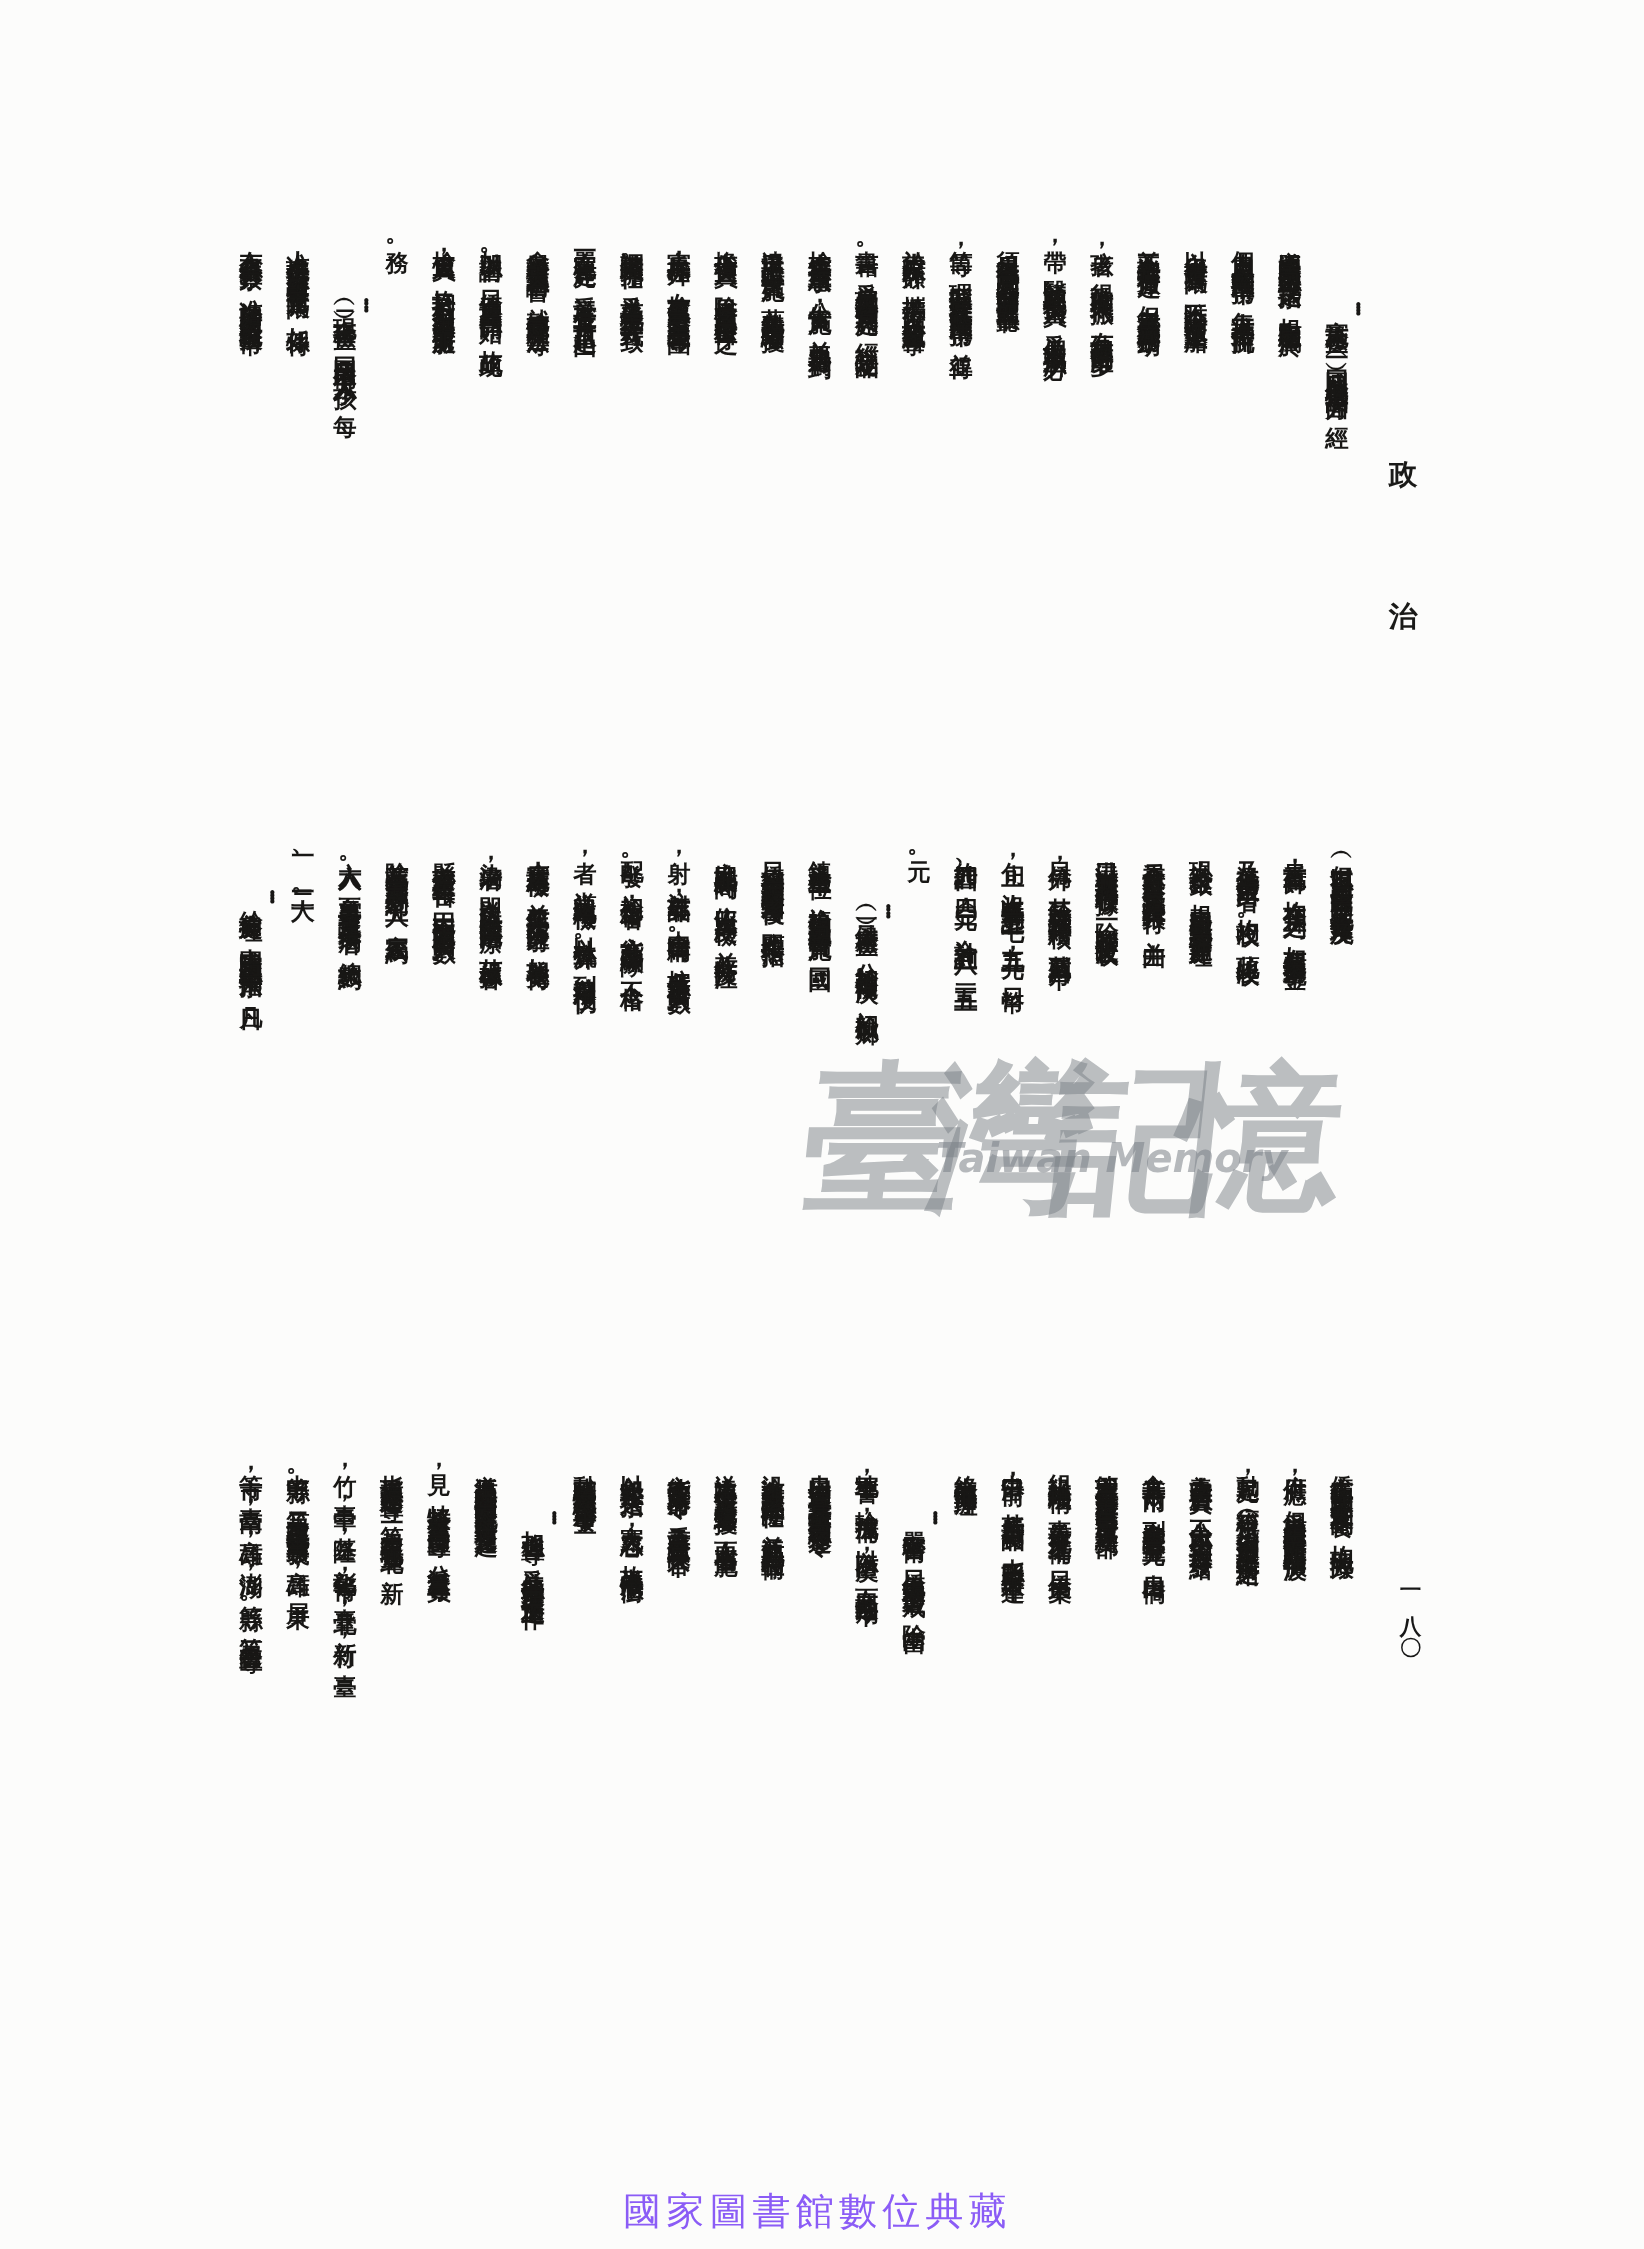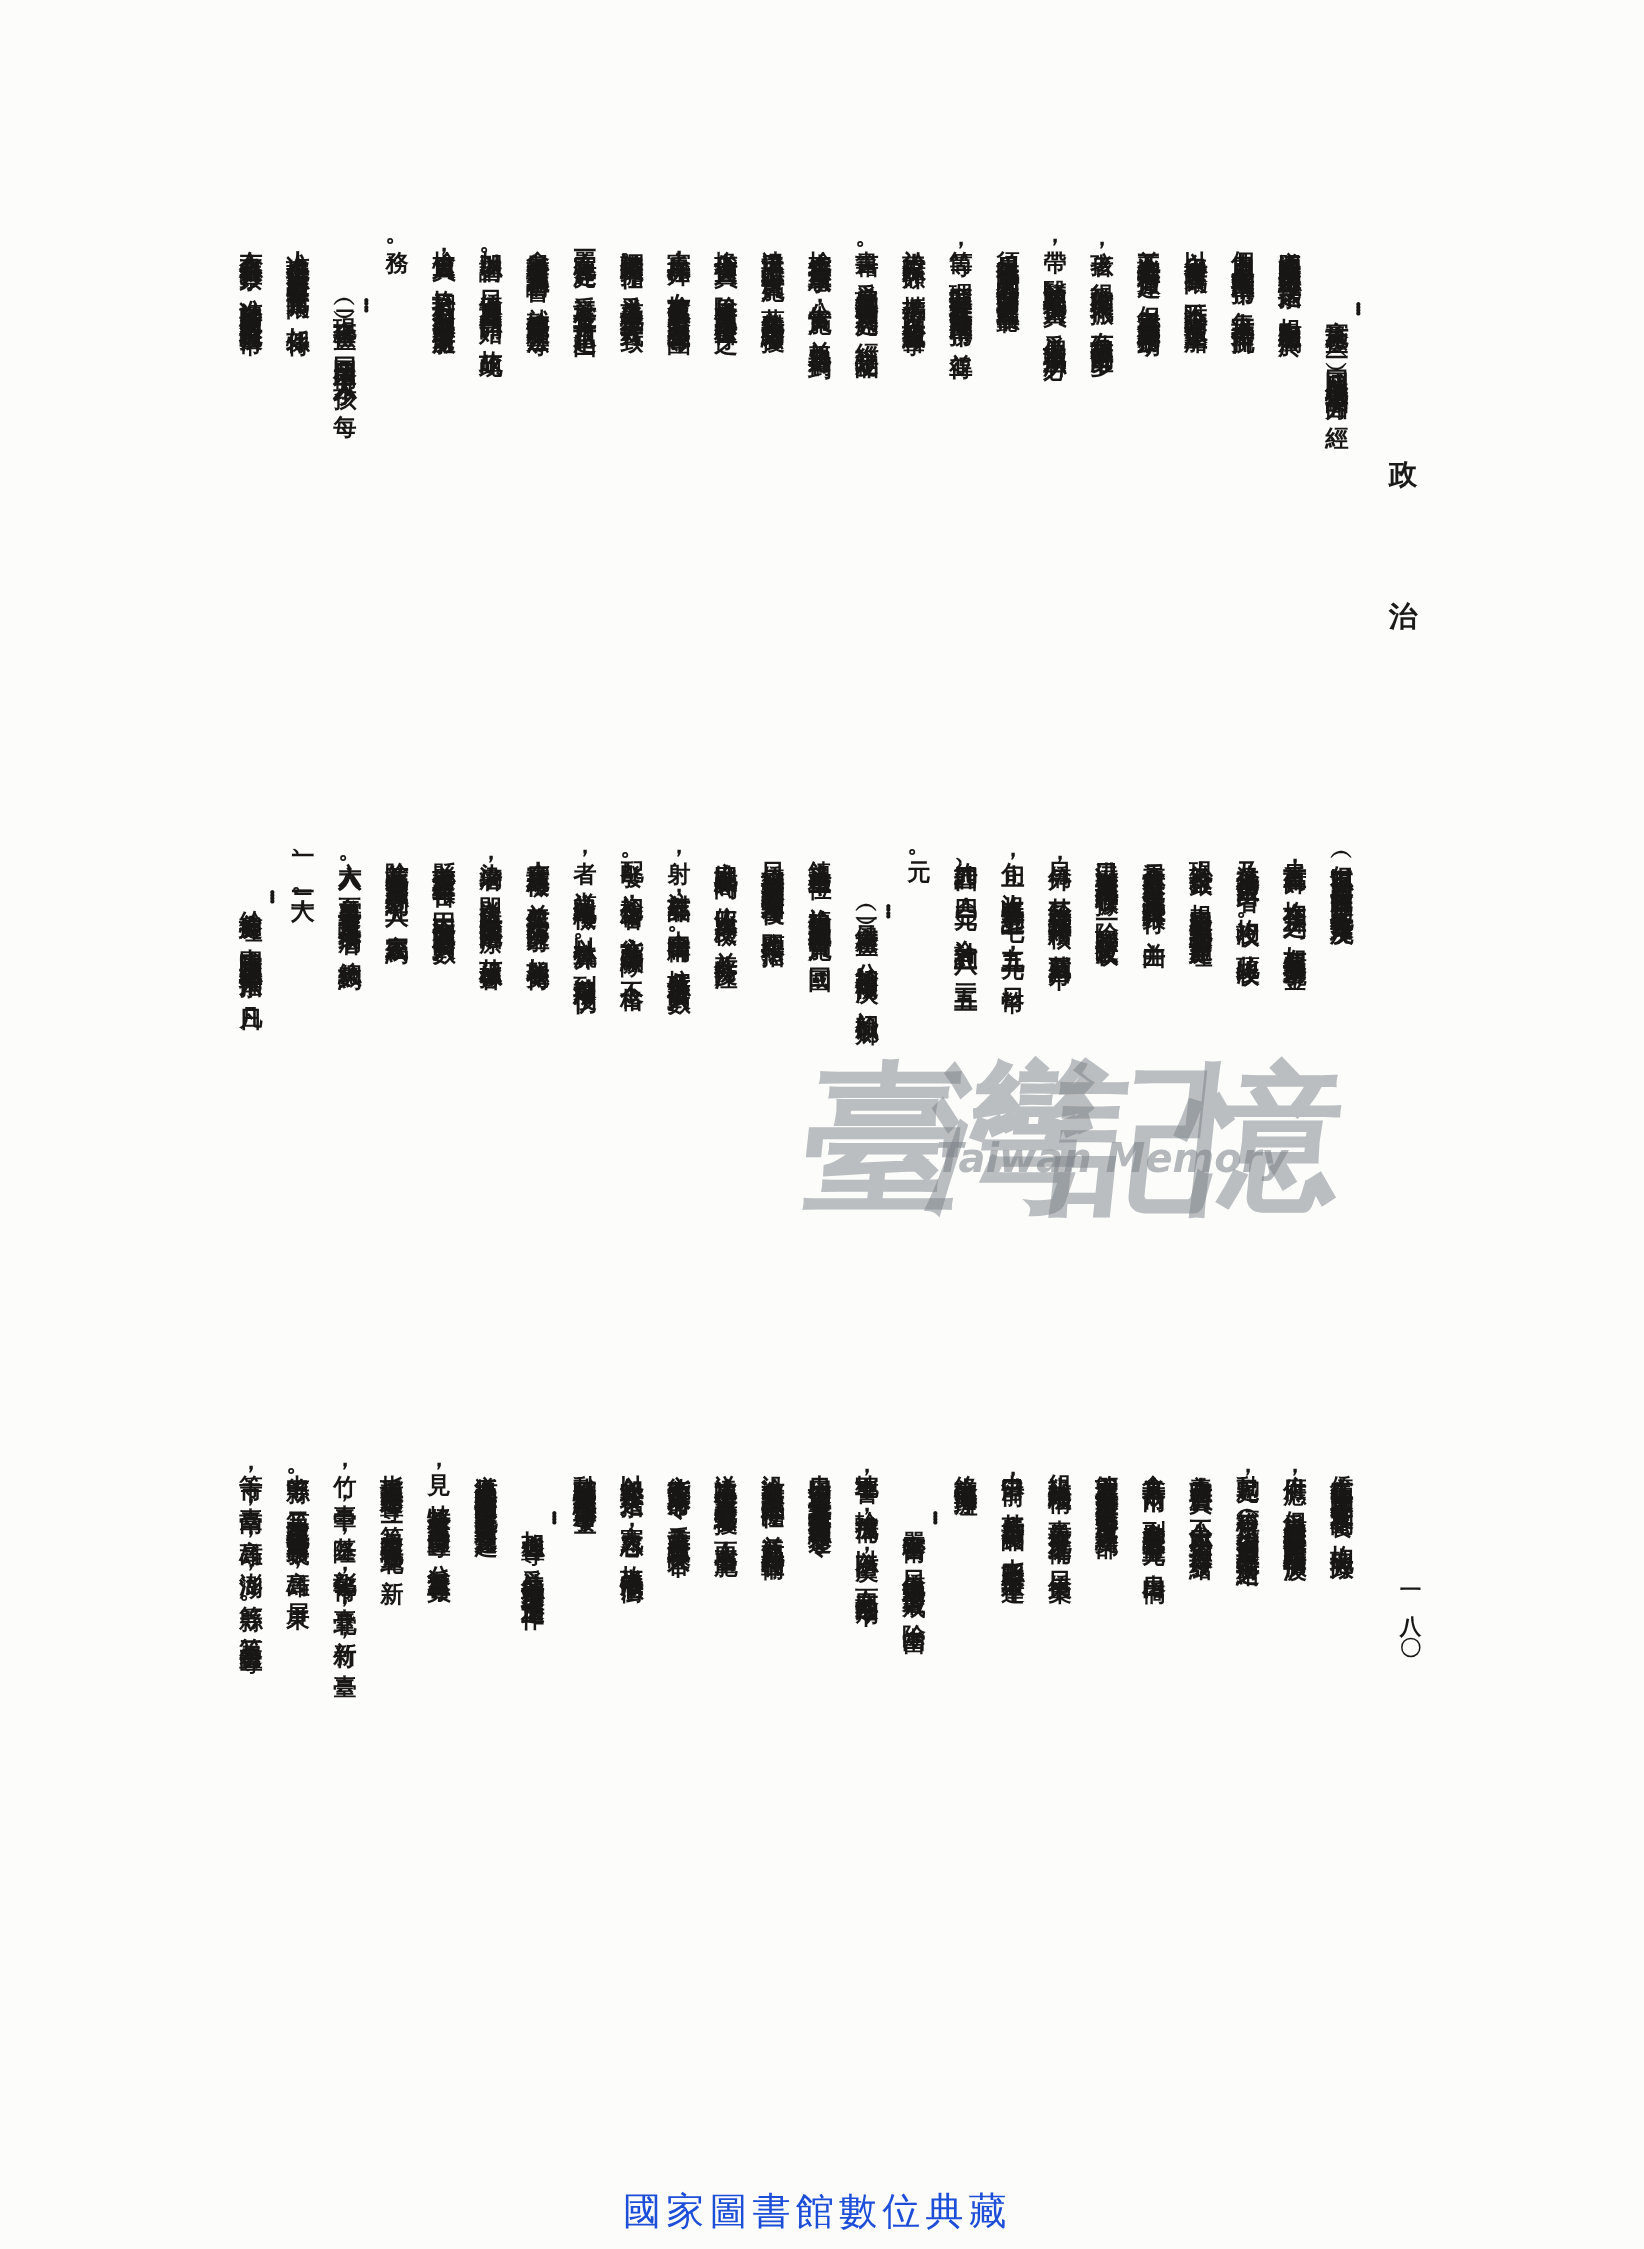--- a/index.html
+++ b/index.html
@@ -61,21 +61,21 @@
     position:absolute;left:936px;top:1135px;
     font-size:40px;font-weight:700;font-style:italic;
     color:rgba(122,128,134,0.55);
     font-family:"DejaVu Sans","Liberation Sans",sans-serif;
     pointer-events:none;white-space:nowrap;
   }
   
   .footer-caption{
     position:absolute;left:623px;top:2186px;
     font-size:38px;letter-spacing:5.2px;font-weight:500;
-    color:#1d4ed8;
+    color:#8b5cf6;
     font-family:"DejaVu Sans","Liberation Sans",sans-serif;
     white-space:nowrap;
   }
 </style>
 </head>
 <body>
 
 <div class="page">
 
   <div class="section-header">政治</div>

